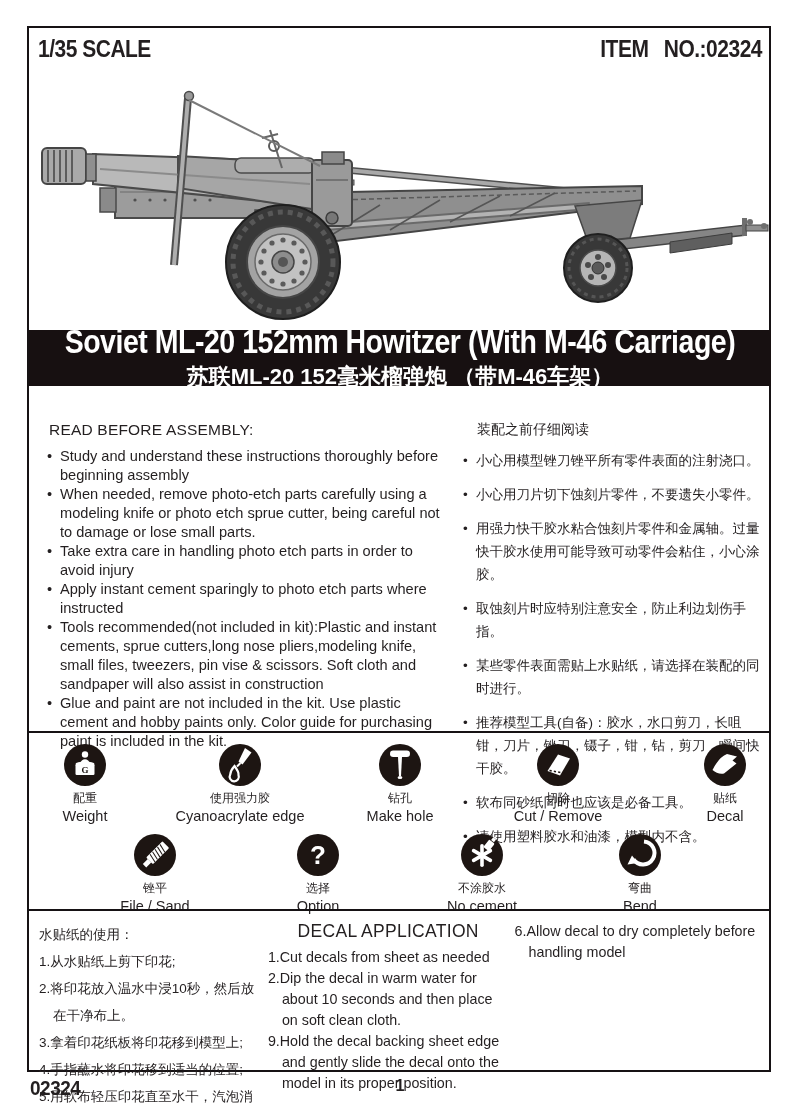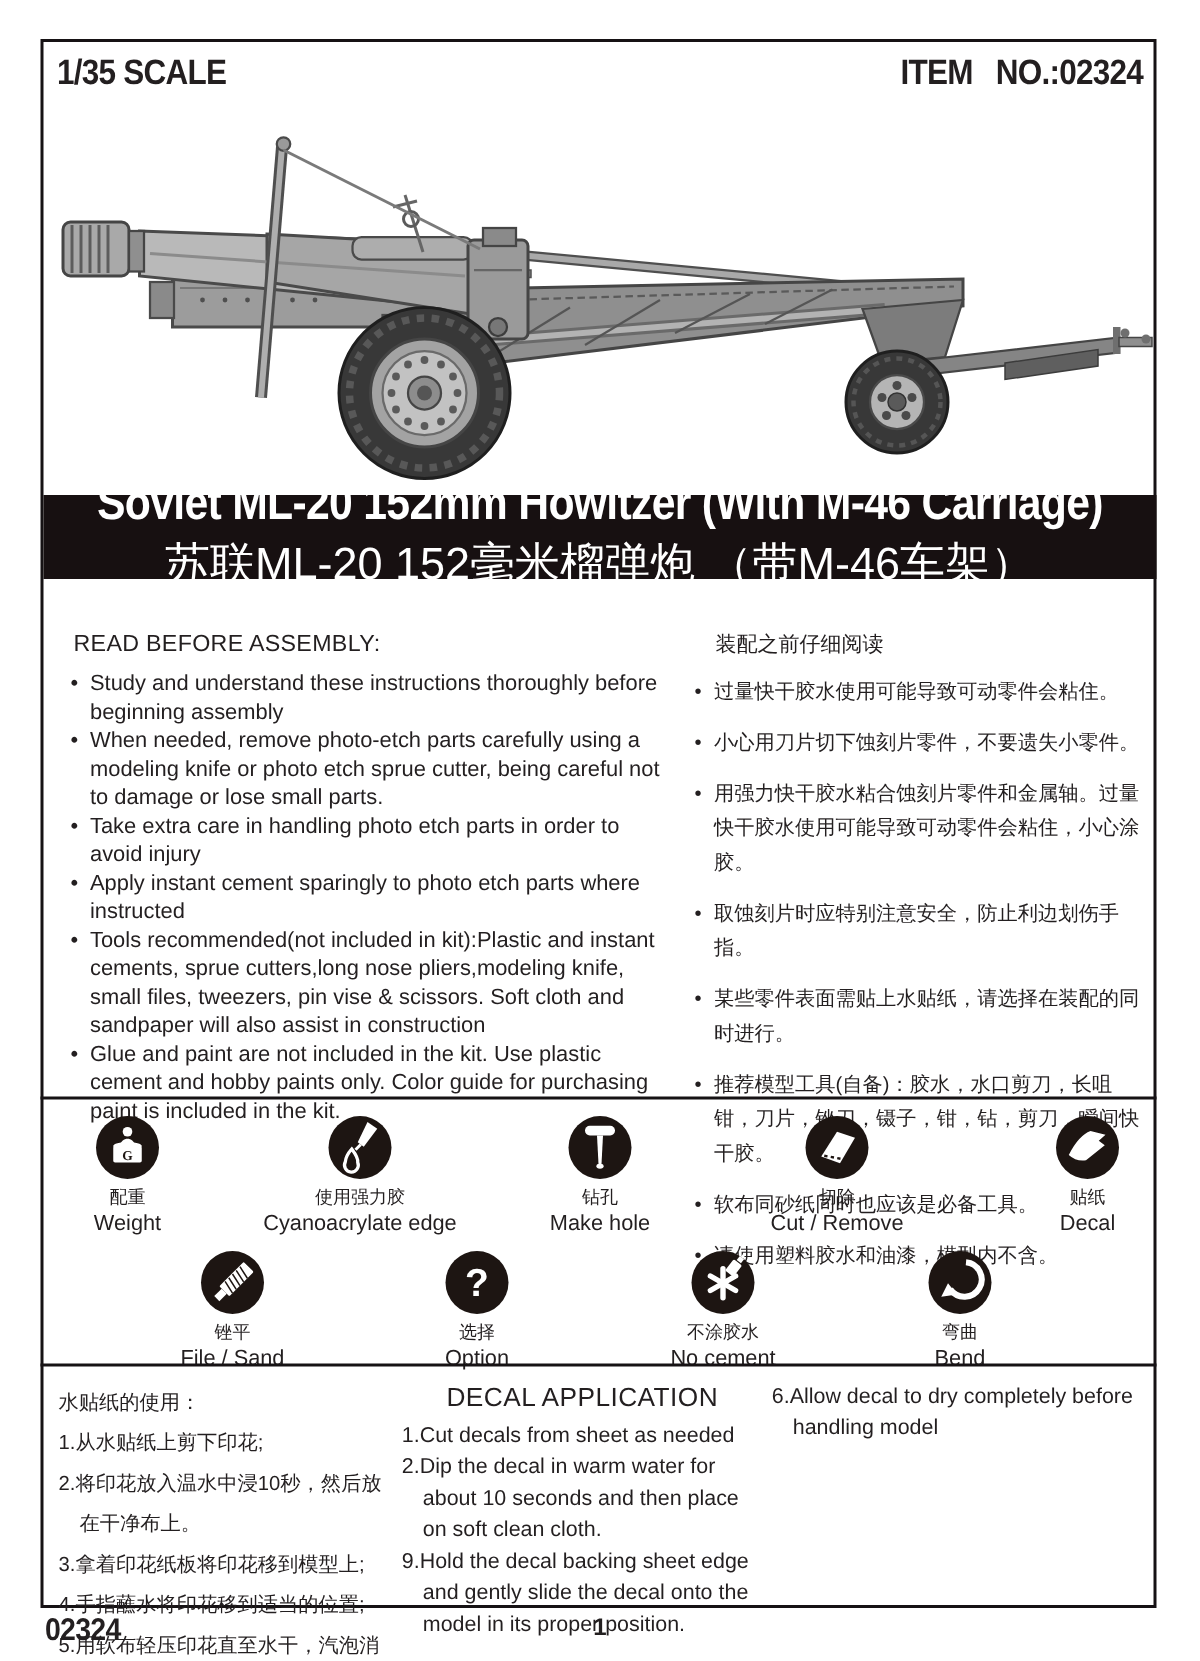--- a/index.html
+++ b/index.html
@@ -13,21 +13,21 @@
   .hdr-text{font-weight:bold;font-size:21px;letter-spacing:-0.5px;transform:scaleY(1.12);transform-origin:top left;}
   .hdr-text.right{transform-origin:top right;word-spacing:10px;}
 
   
   .illus{position:absolute;left:30px;top:60px;width:740px;height:268px;}
 
   
   .banner{position:absolute;left:29px;top:330px;width:742px;height:56px;background:#171011;
           display:flex;flex-direction:column;align-items:center;justify-content:center;}
   .banner .t-en{color:#ffffff;font-weight:bold;font-size:30px;letter-spacing:-0.5px;transform:scaleX(0.95) scaleY(1.08);white-space:nowrap;}
-  .banner .t-zh{color:#ffffff;font-weight:normal;font-size:30px;margin-top:3px;white-space:nowrap;}
+  .banner .t-zh{color:#ffffff;font-weight:bold;font-size:22px;margin-top:3px;white-space:nowrap;}
 
   
   .readb{position:absolute;left:29px;top:413px;width:742px;height:316px;display:flex;}
   .readb .col-en{width:420px;padding:6px 6px 0 18px;box-sizing:border-box;}
   .readb .col-zh{flex:1;padding:6px 10px 0 14px;box-sizing:border-box;}
   .rb-head-en{font-size:15.5px;margin:2px 0 8px 2px;letter-spacing:0.2px;}
   .rb-head-zh{font-size:14px;margin:2px 0 10px 14px;}
   .col-en .bullet{font-size:14.6px;line-height:19px;display:flex;}
   .col-en .bullet .dot{width:13px;flex:0 0 13px;}
   .col-zh .bullet{font-size:13.5px;line-height:23px;display:flex;margin-bottom:11px;}
@@ -214,21 +214,21 @@
             <span class="dot">•</span>
             <span class="txt">Glue and paint are not included in the kit. Use plastic cement and hobby paints only. Color guide for purchasing paint is included in the kit.</span>
           </div>
         </div>
     </div>
     <div class="col-zh">
       <div class="rb-head-zh">装配之前仔细阅读</div>
       <div>
           <div class="bullet">
             <span class="dot">•</span>
-            <span class="txt">过量快干胶水使用可能导致可动零件会粘住。</span>
+            <span class="txt">小心用模型锉刀锉平所有零件表面的注射浇口。</span>
           </div>
           <div class="bullet">
             <span class="dot">•</span>
             <span class="txt">小心用刀片切下蚀刻片零件，不要遗失小零件。</span>
           </div>
           <div class="bullet">
             <span class="dot">•</span>
             <span class="txt">用强力快干胶水粘合蚀刻片零件和金属轴。过量快干胶水使用可能导致可动零件会粘住，小心涂胶。</span>
           </div>
           <div class="bullet">

